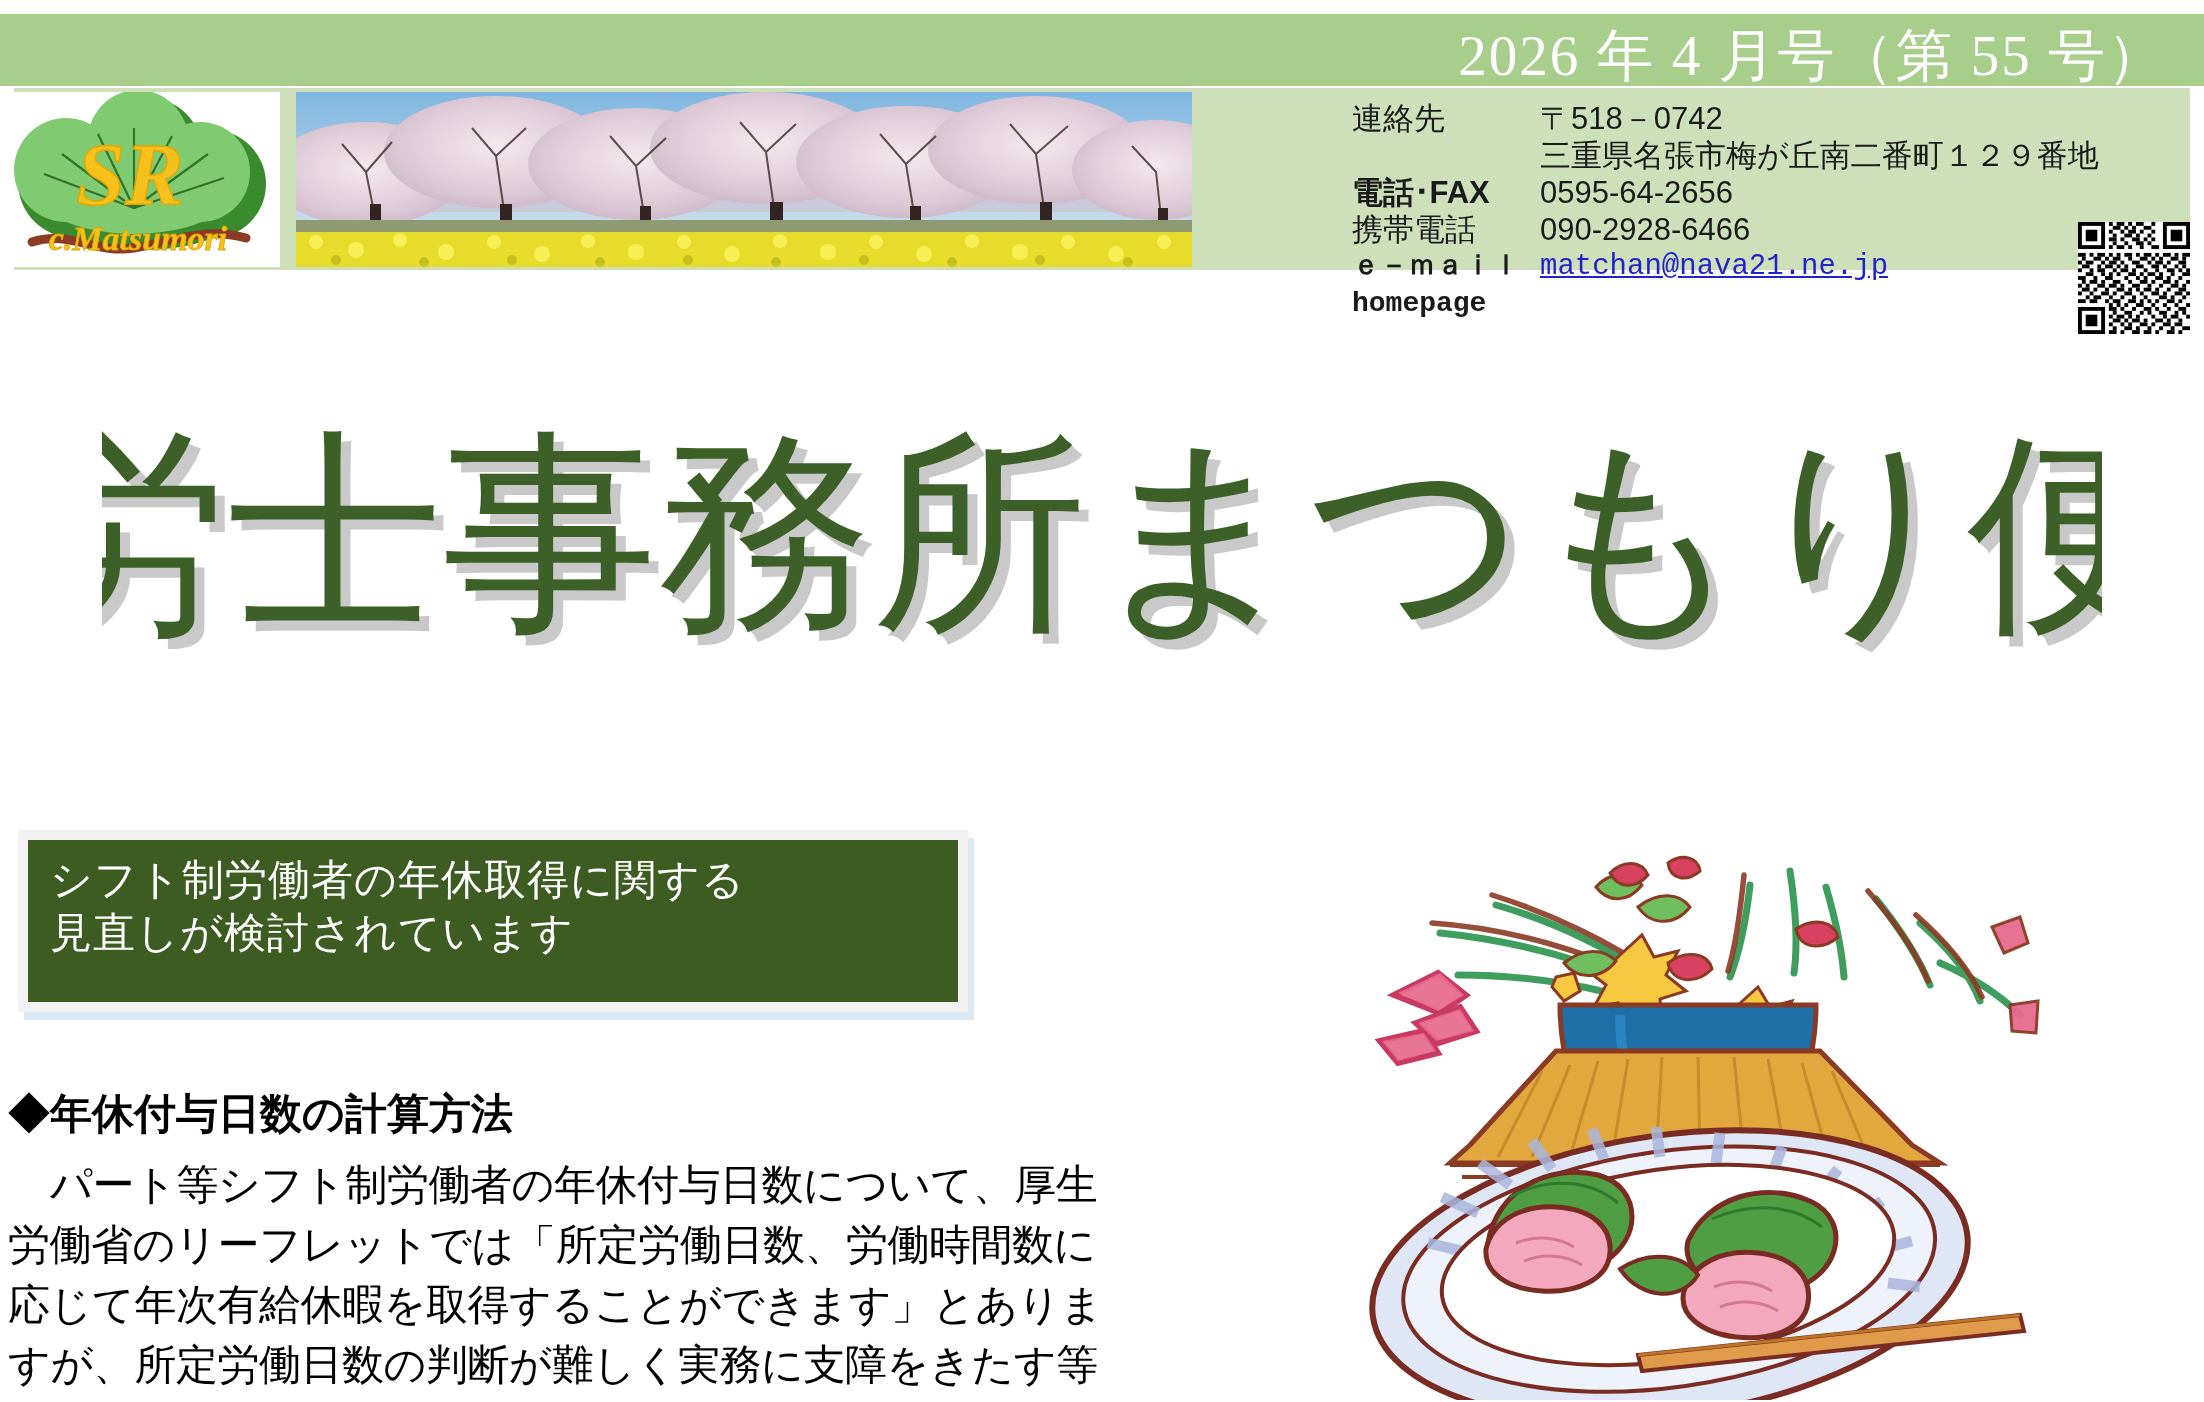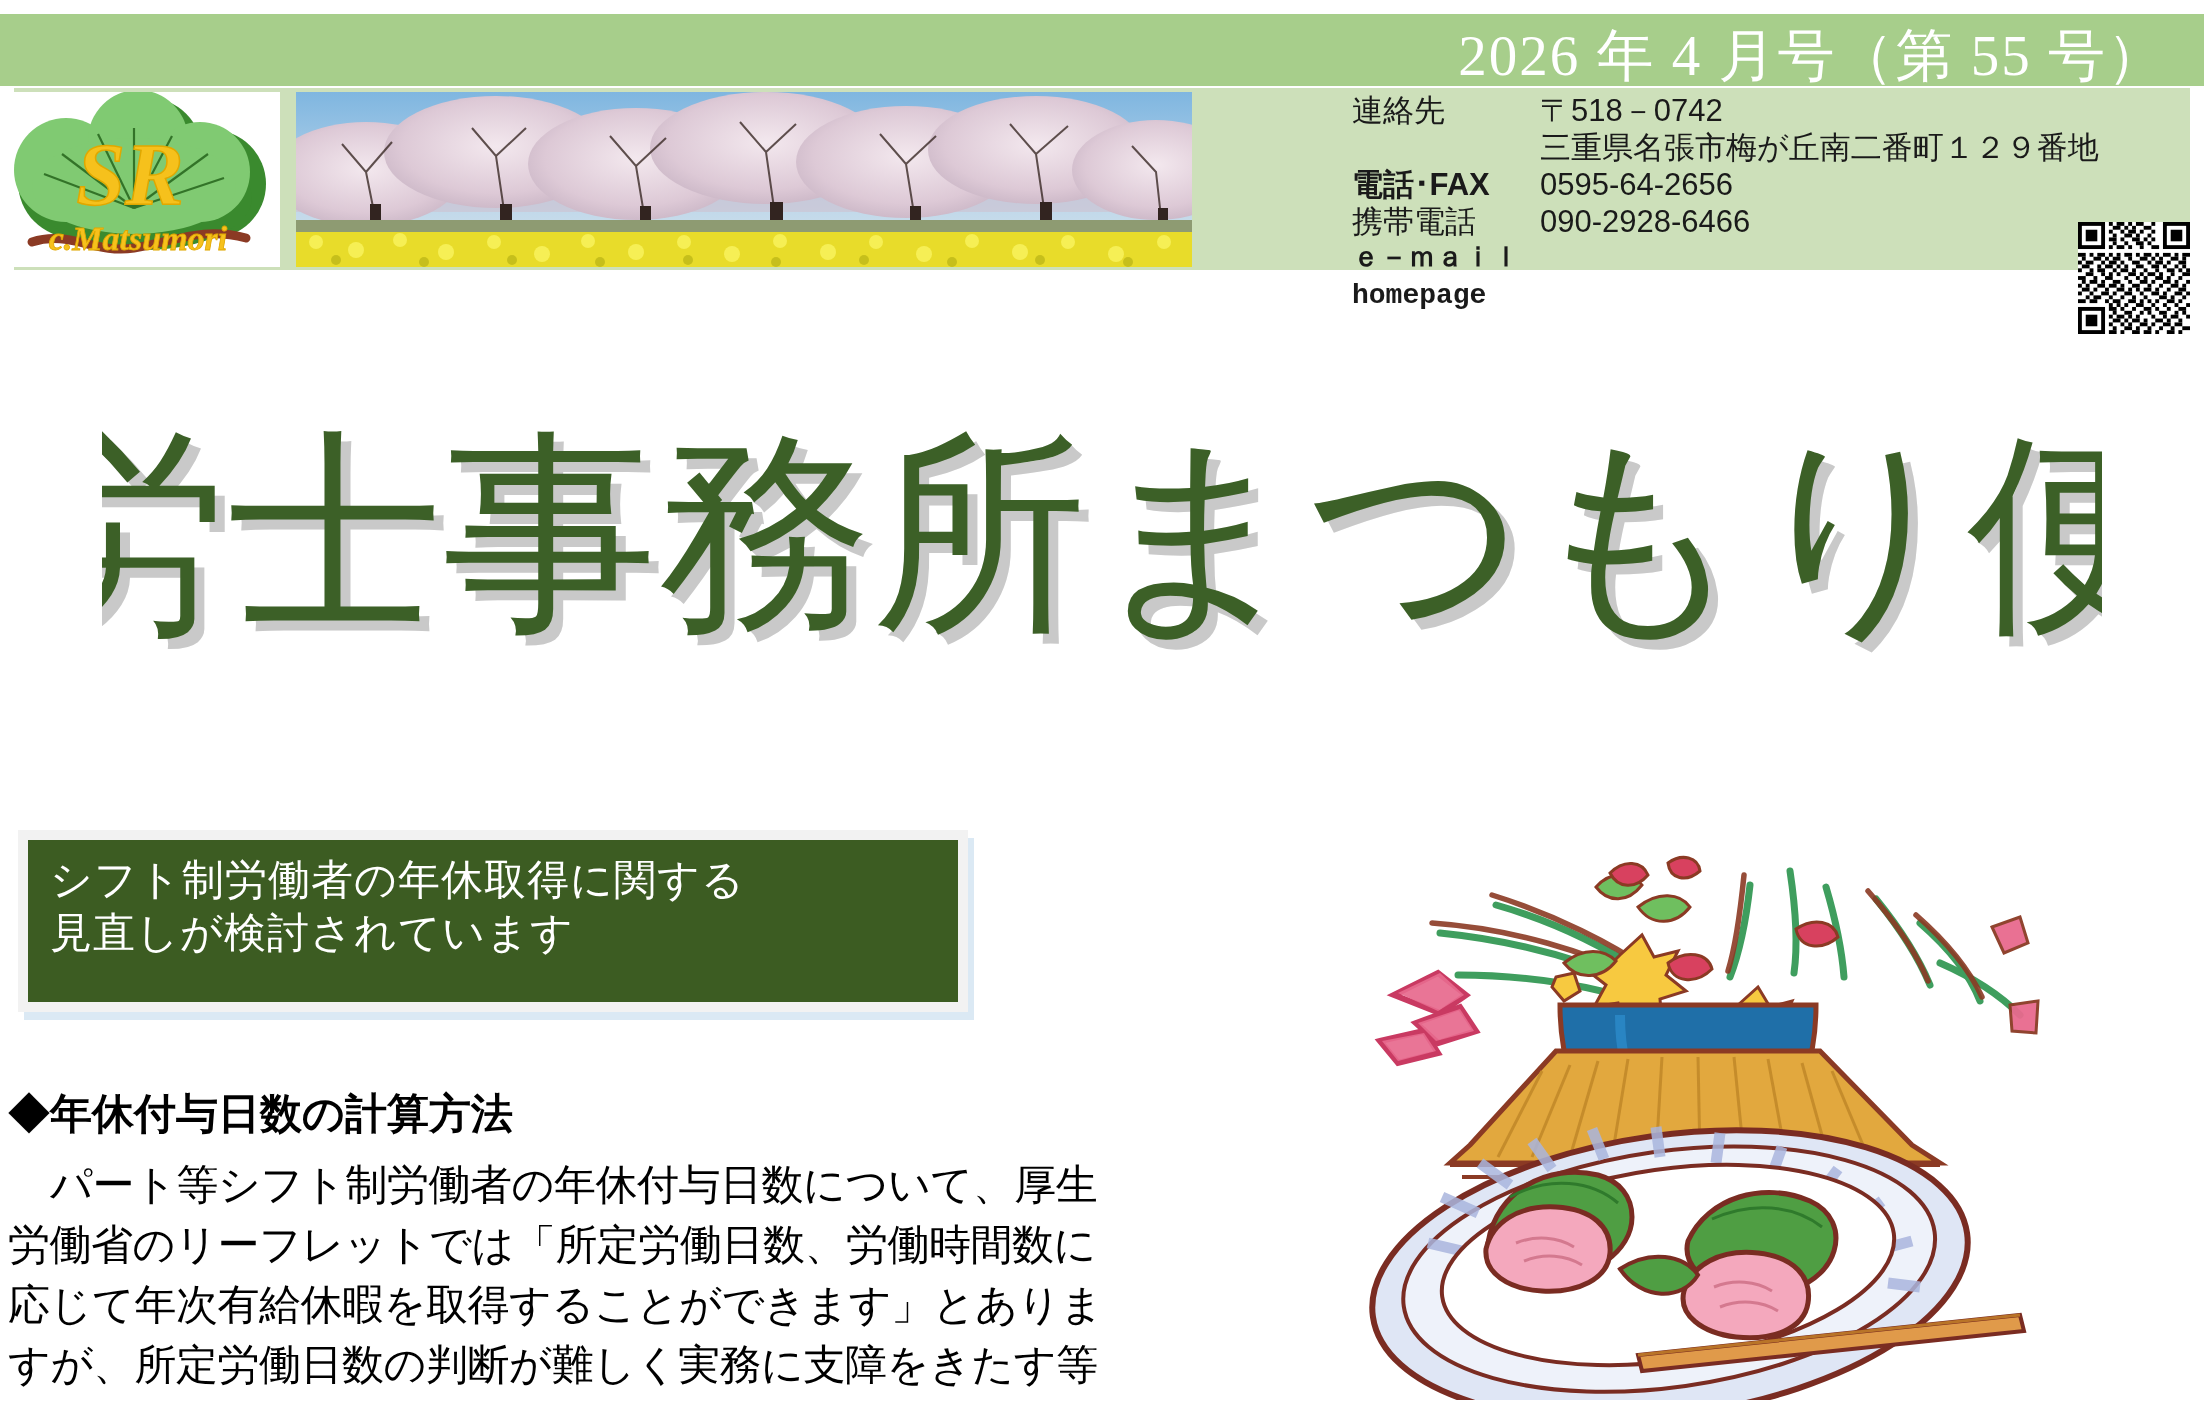--- a/index.html
+++ b/index.html
@@ -41,21 +41,21 @@
 
   
   .sakura-photo{
     position:absolute;left:296px;top:92px;width:896px;height:175px;
     overflow:hidden;
   }
   .sakura-photo svg{display:block;width:896px;height:175px;}
 
   
   .contact{
-    position:absolute;left:1352px;top:92px;width:700px;
+    position:absolute;left:1352px;top:100px;width:700px;
     color:#1a1a1a;
     font-size:31px;
     line-height:37px;
     white-space:nowrap;
   }
   .c-row{display:flex;align-items:baseline;}
   .c-key{display:inline-block;width:188px;flex:0 0 188px;font-family:"Liberation Serif", serif;}
   .c-key.mono{font-family:"Liberation Mono", monospace;font-size:28px;font-weight:bold;}
   .c-val{font-family:Liberation Sans, sans-serif;}
   .c-val.mono{font-family:"Liberation Mono", monospace;font-size:29px;}
@@ -265,20 +265,21 @@
   <div class="c-row">
     <span class="c-key c-sans">電話･FAX</span>
     <span class="c-val">0595-64-2656</span>
   </div>
   <div class="c-row">
     <span class="c-key">携帯電話</span>
     <span class="c-val">090-2928-6466</span>
   </div>
   <div class="c-row">
     <span class="c-key mono">ｅ－ｍａｉｌ</span>
+    <a class="c-val mono link" href="#">matchan@nava21.ne.jp</a>
   </div>
   <div class="c-row">
     <span class="c-key mono">homepage</span>
   </div>
 </div>
 
 <div class="qr-wrap">
   <svg width="112" height="112" viewBox="0 0 29 29" xmlns="http://www.w3.org/2000/svg">
     <rect width="29" height="29" fill="#ffffff"></rect>
     <g fill="#000000">

